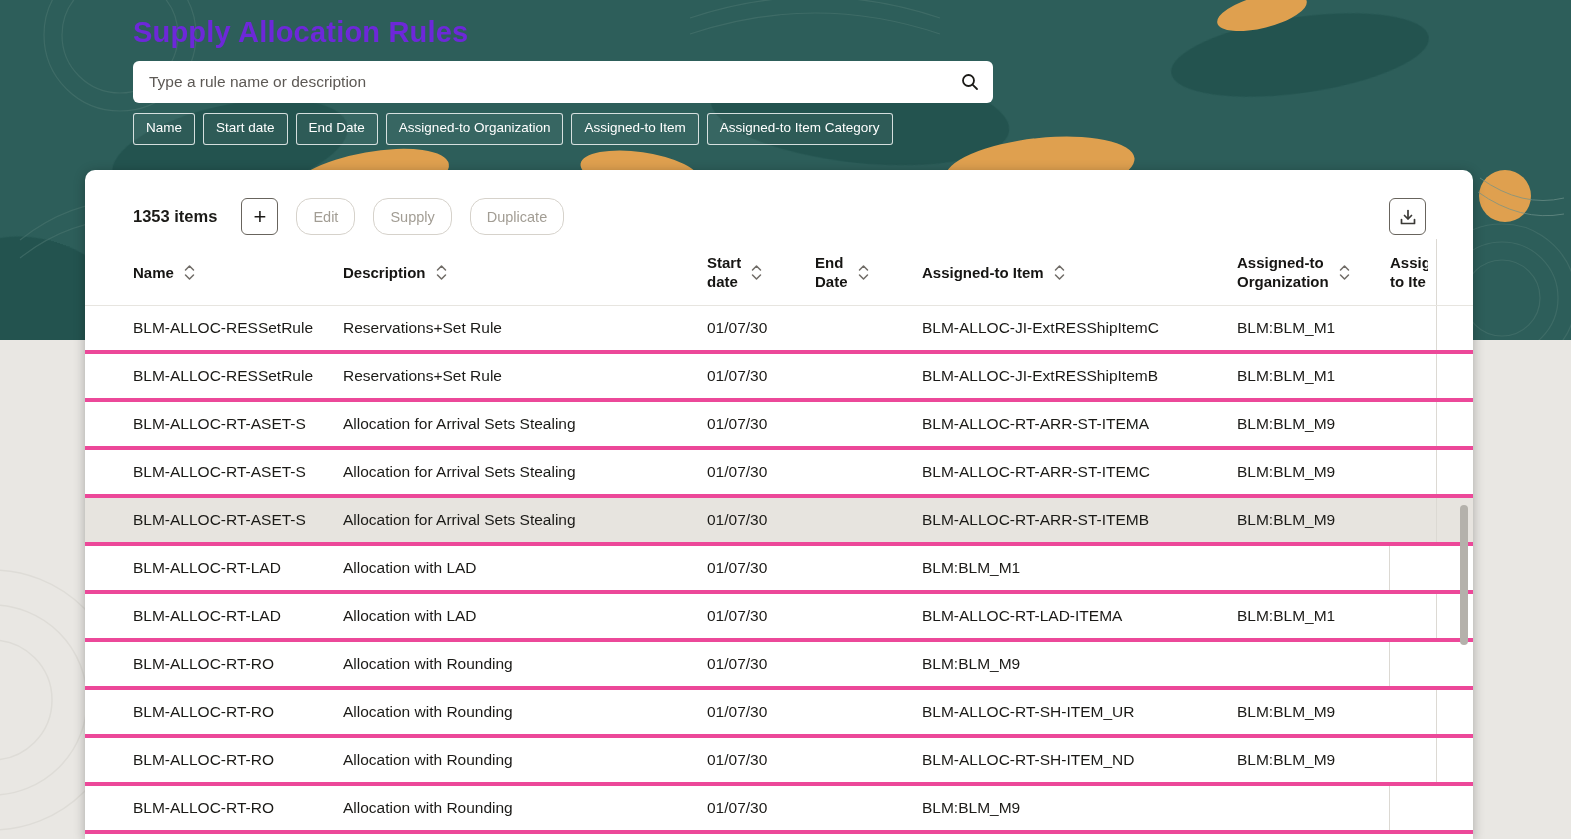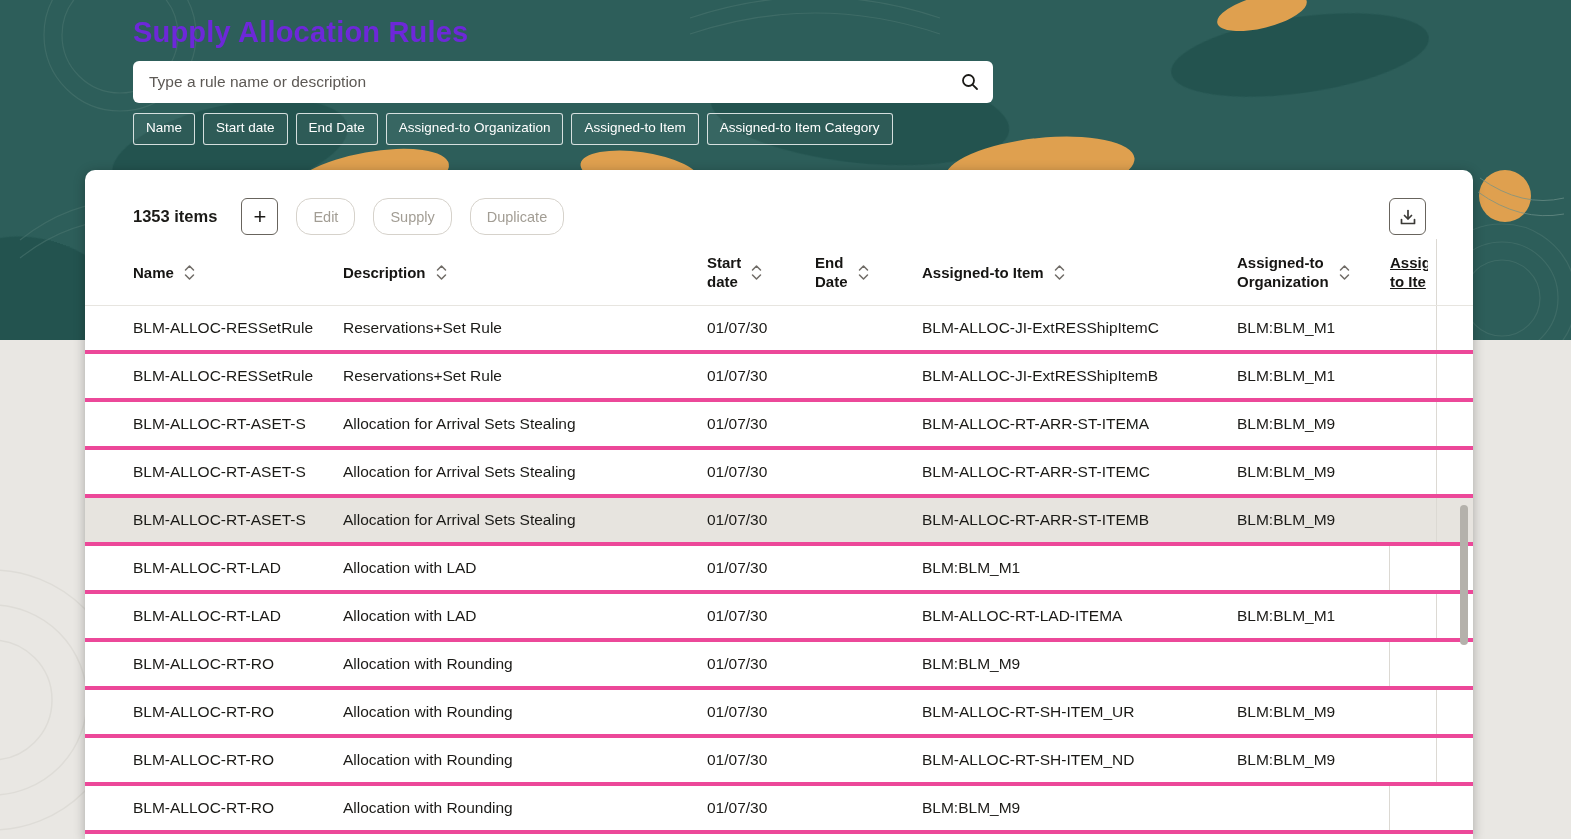--- a/index.html
+++ b/index.html
@@ -83,21 +83,21 @@
     overflow:hidden; cursor:pointer; padding-right:8px; white-space:nowrap;
   }
   .th-lines { display:flex; flex-direction:column; line-height:19px; overflow:hidden; }
   .th svg { flex:0 0 auto; }
   .row { height:48px; border-bottom:4px solid #ec4899; cursor:pointer; }
   .row.highlight { background:#e7e4df; }
   .cell {
     display:flex; align-items:center; font-size:15.5px; color:#1b1a17;
     white-space:nowrap; overflow:hidden; padding-right:12px;
   }
-  .col-divider { border-right:1px solid #dcd9d3;text-decoration:underline; }
+  .col-divider { border-right:1px solid #dcd9d3; }
 
   .scroll-thumb {
     position:absolute; right:5px; top:335px; width:8px; height:140px;
     background:#b4b1ab; border-radius:4px; cursor:grab;
   }
 </style>
 </head>
 <body>
 
 <div class="hero">

